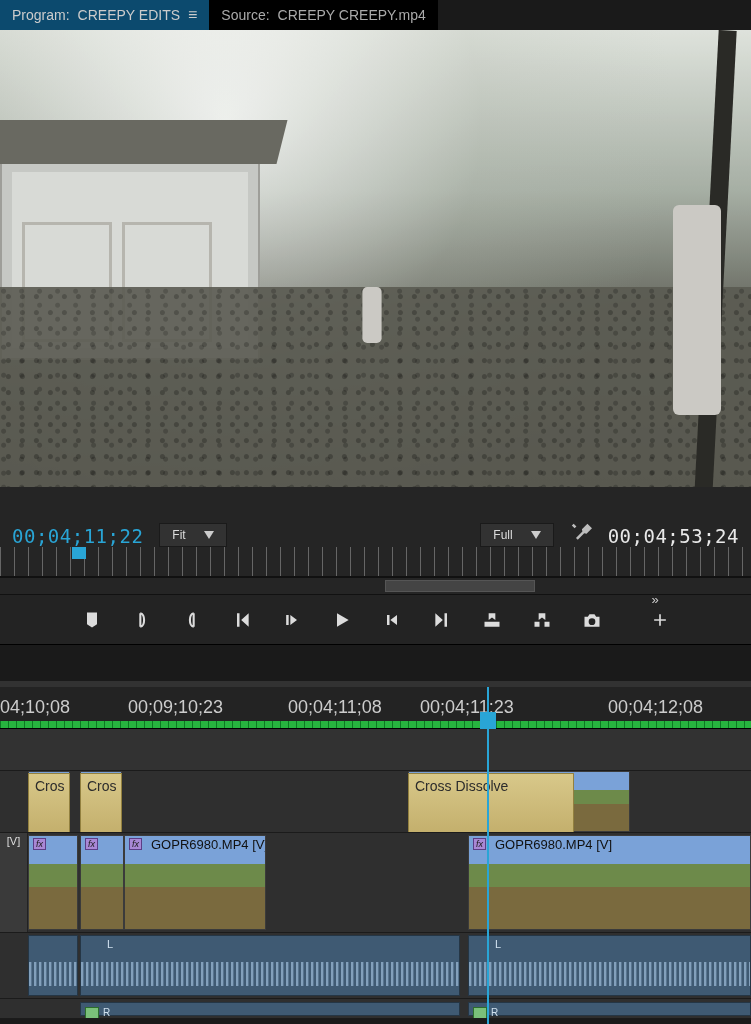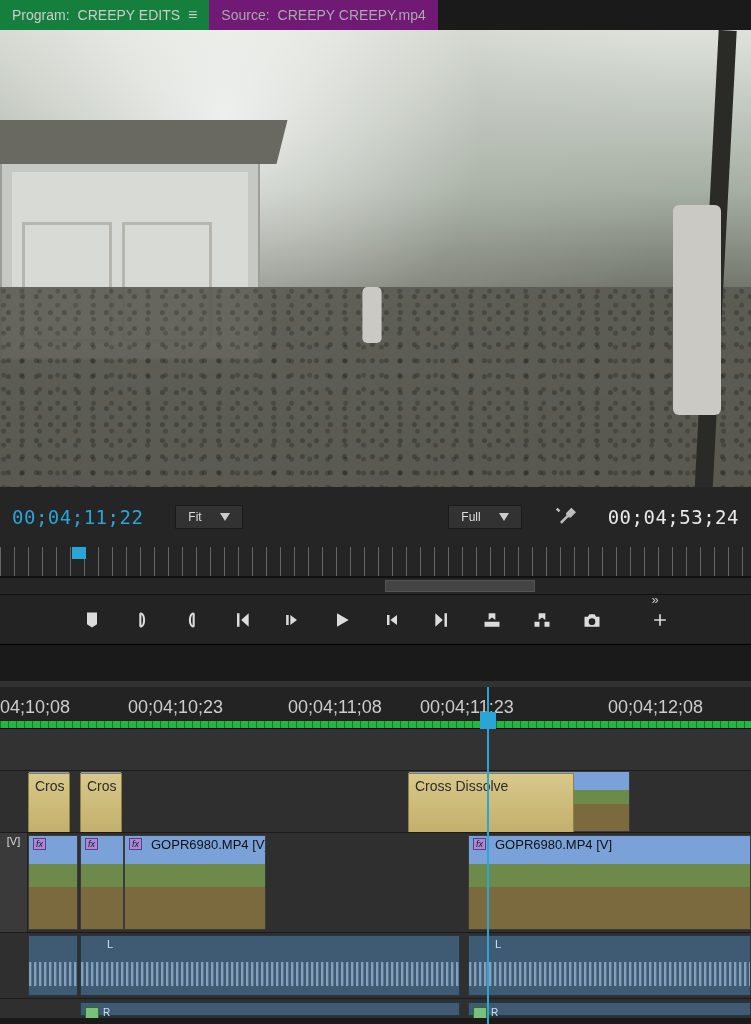--- a/index.html
+++ b/index.html
@@ -1,22 +1,22 @@
 <!DOCTYPE html>
 <html><head>
 <meta charset="utf-8">
 <style>
   * { box-sizing: border-box; margin: 0; padding: 0; user-select: none; }
   html, body { width: 751px; height: 1024px; overflow: hidden; background: #1a1a1a; font-family: "Lucida Grande", "Helvetica Neue", Arial, sans-serif; color: #ccc; }
 
   
   .tab-bar { display: flex; height: 30px; background: #1a1a1a; font-size: 14px; }
   .tab { display: flex; align-items: center; padding: 0 12px; color: #ccc; gap: 8px; }
-  .tab.active { background: #15803d; }
-  .tab.source { background: #701a75; color: #aaa; }
+  .tab.active { background: #0c4a6e; }
+  .tab.source { background: #000000; color: #aaa; }
   .panel-menu-icon { font-size: 16px; color: #ccc; }
 
   
   .preview {
     width: 751px; height: 457px; background:#000; position:relative; overflow:hidden;
   }
   .preview-scene{ position:absolute; inset:0;
     background:
       radial-gradient(circle at 30% 20%, rgba(255,255,255,.65), rgba(180,190,170,.25) 40%, rgba(40,45,40,0) 70%),
       linear-gradient(to bottom, #d7dfd2 0%, #9faf9b 35%, #6a6f5d 60%, #474a3d 100%);
@@ -33,21 +33,21 @@
     background:
       radial-gradient(circle at 20% 30%, rgba(0,0,0,.2) 2px, transparent 3px) 0 0/18px 14px,
       radial-gradient(circle at 60% 60%, rgba(0,0,0,.25) 2px, transparent 3px) 0 0/14px 16px,
       #5d5d4c;
     opacity:.9;}
   .figure{position:absolute; width:24px; height:70px; background:#c9c6bc; border-radius:6px;}
   .figure.a{left:48%; top:250px; transform:scale(.8);}
   .figure.b{right:30px; top:175px; height:210px; width:48px;}
 
   
-  .time-bar { height:60px; background:#252525; display:flex; align-items:center; padding:0 12px; gap:32px; font-size:19px; }
+  .time-bar { height:60px; background:#252525; display:flex; align-items:flex-end; padding:0 12px; gap:16px; font-size:19px; }
   .tc-current { color:#29a5d6; font-family: Menlo, Consolas, monospace; font-weight:300; letter-spacing:.5px;}
   .tc-total   { color:#e8e8e8; font-family: Menlo, Consolas, monospace; font-weight:300; letter-spacing:.5px;}
   .dropdown { display:flex; align-items:center; gap:18px; background:#323232; padding:4px 12px; font-size:12px; color:#ddd; border:1px solid #1a1a1a;}
   .dropdown svg{width:10px;height:8px;}
   .spacer{flex:1;}
   .wrench-icon{color:#bdbdbd;}
 
   
   .ruler-strip{ height:30px; background:#252525; position:relative; border-bottom:1px solid #111;}
   .ruler-strip .ticks{position:absolute; inset:0;
@@ -239,21 +239,21 @@
     </div>
 </div>
 
 <div class="gap"></div>
 <div class="divider"></div>
 
 <div class="timeline">
 
   <div class="tl-ruler">
     <span class="label" style="left:0px">04;10;08</span>
-    <span class="label" style="left:128px">00;04;10;23</span>
+    <span class="label" style="left:128px">00;09;10;23</span>
     <span class="label" style="left:288px">00;04;11;08</span>
     <span class="label" style="left:420px">00;04;11;23</span>
     <span class="label" style="left:608px">00;04;12;08</span>
     <div class="tl-workarea"></div>
     <div class="playhead"></div>
   </div>
 
   <div class="tl-playline"></div>
 
   <div class="track" style="height:42px;background:#323232"></div>

